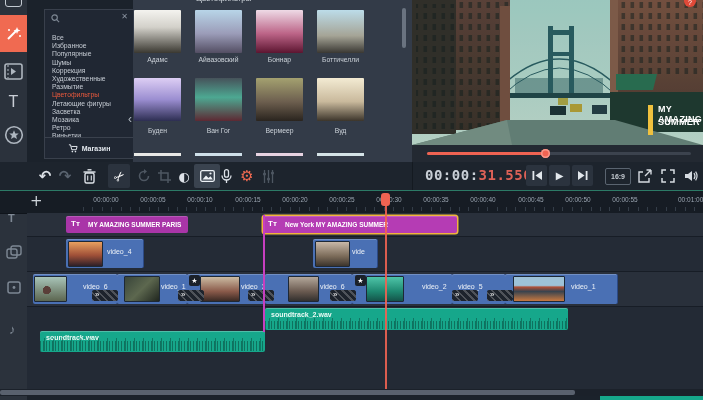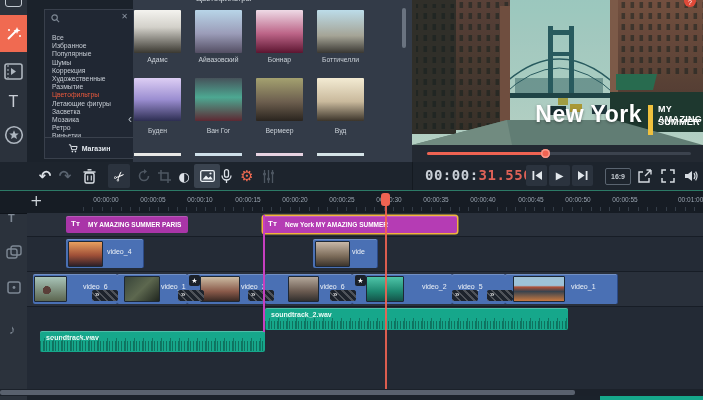--- a/index.html
+++ b/index.html
@@ -309,21 +309,20 @@
       <rect x="198" y="92" width="93" height="40" fill="#232e28"></rect>
       <path d="M0 145 L95 120 H203 L291 145 Z" fill="#78867f"></path>
       <path d="M0 145 L95 120 L100 145 Z" fill="#8c988f"></path>
       <rect x="138" y="106" width="16" height="9" fill="#1e262e"></rect>
       <rect x="180" y="105" width="15" height="9" fill="#2a3440"></rect>
       <rect x="158" y="104" width="12" height="8" fill="#d4a92e"></rect>
       <rect x="146" y="98" width="10" height="7" fill="#c8b040"></rect>
       <rect width="291" height="145" fill="rgba(30,150,120,.15)"></rect>
       <rect width="291" height="145" fill="rgba(0,0,0,.08)"></rect>
     </svg>
-    <div id="ny-title">New York</div>
     <div id="ny-bar"></div>
     <div class="cap" style="top:104px;">MY AMAZING</div>
     <div class="cap" style="top:117px;">SUMMER</div>
     <div id="help-btn">?</div>
   </div>
 
   <div id="seekrow" class="abs">
     <div id="seek-track">
       <div id="seek-progress"></div>
       <div id="seek-handle"></div>

